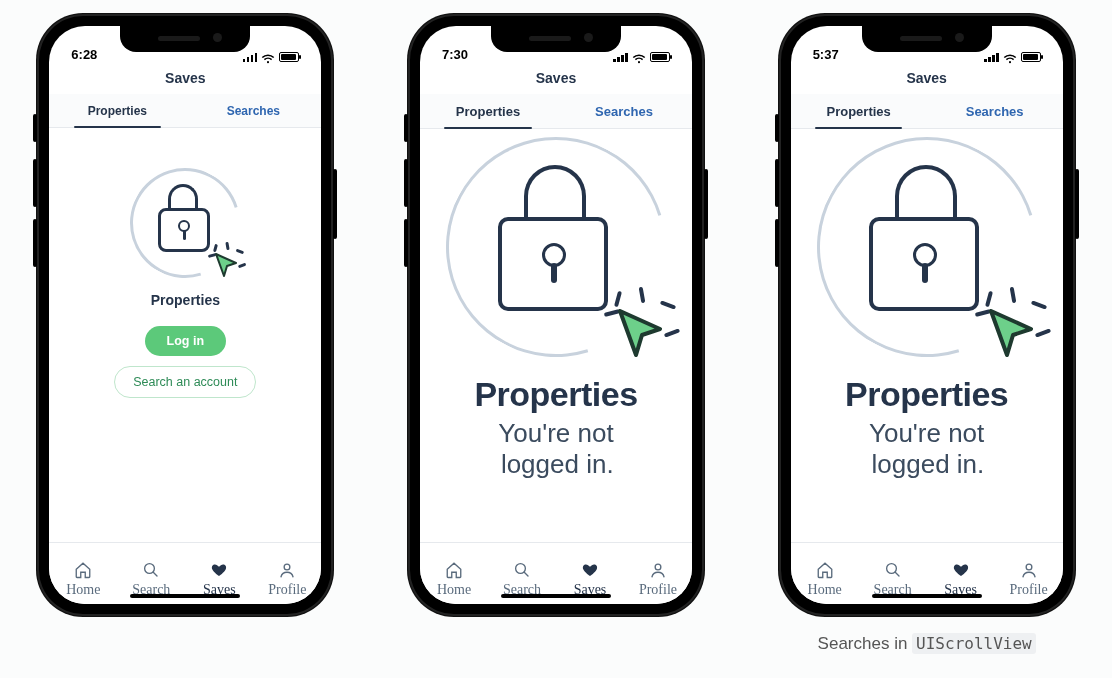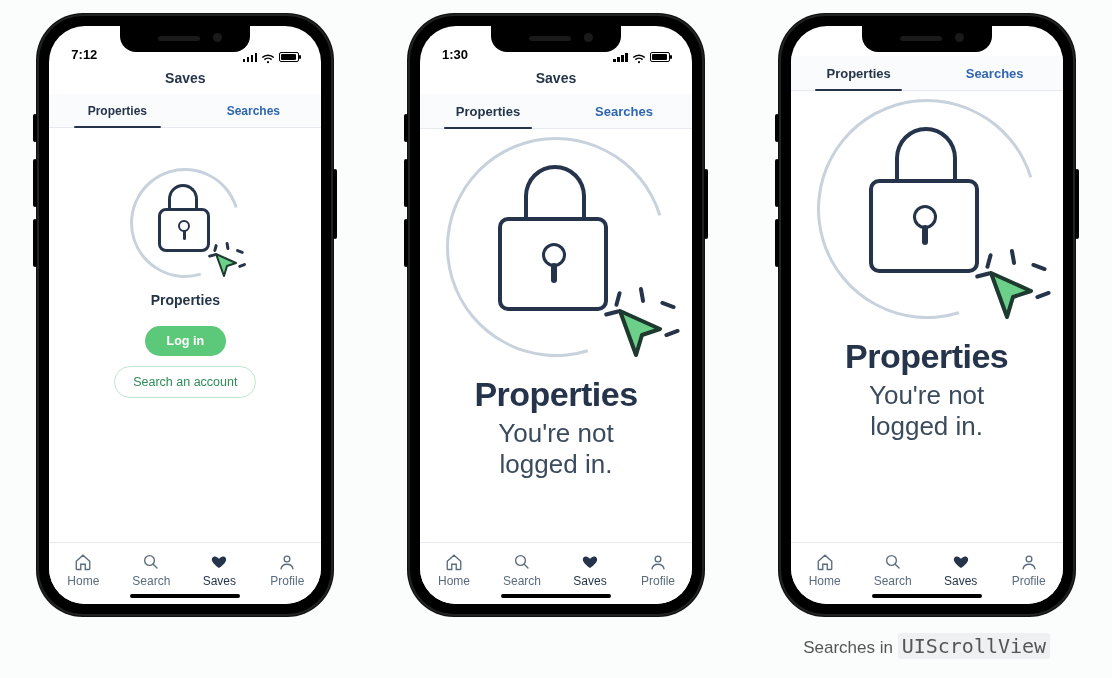--- a/index.html
+++ b/index.html
@@ -31,21 +31,21 @@
     margin-top: 18px;
     font-size: 17px;
     color: #555;
     font-weight: 400;
   }
   .caption code {
     font-family: ui-monospace, SFMono-Regular, Menlo, monospace;
     background: #eef0f2;
     padding: 1px 4px;
     border-radius: 3px;
-    font-size: 20px;
+    font-size: 16px;
   }
 
   
   .phone {
     width: 296px;
     height: 602px;
     background: #000;
     border-radius: 46px;
     padding: 12px;
     position: relative;
@@ -230,37 +230,38 @@
 
   .large .h {
     margin-top:18px;
     font-size:34px; font-weight:800; color:var(--ink-dark);
     letter-spacing:-0.5px;
   }
   .large .p {
     margin-top:4px;
     font-size:26px;
     color:#3b4b5e;
-    text-align:center;
+    text-align:right;
     line-height:1.2;
     padding:0 8px;
   }
 
   
   .tabbar {
     height: 62px;
     border-top:1px solid #e6e9ed;
     display:flex;
     background:#fff;
   }
   .tabbar .tbi {
     flex:1;
-    display:flex; flex-direction:column; align-items:center; justify-content:center;
-    font-size:12px; color:#5a6b7d; gap:3px;
+    display:flex; flex-direction:column; align-items:center; justify-content:flex-end;
+    font-size:14px; color:#5a6b7d; gap:3px;
     padding-bottom:6px;
+    font-family:Liberation Serif, serif;
   }
   .tabbar .tbi.active { color: var(--ink-dark); }
   .tabbar svg { width:18px; height:18px; }
   .homebar {
     position:absolute; bottom:6px; left:50%; transform:translateX(-50%);
     width:110px; height:4px; background:#000; border-radius:3px;
   }
 </style>
 </head>
 <body>
@@ -270,21 +271,21 @@
   <div class="col">
   <div class="phone default">
     <div class="side-l1"></div>
         <div class="side-l2"></div>
         <div class="side-l3"></div>
         <div class="side-r"></div>
     <div class="screen">
       <div class="notch"></div>
 
       <div class="status">
-        <span>7:12</span>
+        <span>6:28</span>
         <span class="right">
           <span class="sig">
                 <i></i>
                 <i></i>
                 <i></i>
                 <i></i>
               </span>
           <span class="wifi">
             <svg viewBox="0 0 16 12">
                   <path d="M8 10.5a1.2 1.2 0 100-2.4 1.2 1.2 0 000 2.4zM3.2 5.8a7 7 0 019.6 0l-1.3 1.3a5.2 5.2 0 00-7 0L3.2 5.8zM.8 3.4a10.4 10.4 0 0114.4 0l-1.3 1.3a8.6 8.6 0 00-11.8 0L.8 3.4z" fill="#000"></path>
@@ -363,21 +364,21 @@
 
   <div class="col">
   <div class="phone large">
     <div class="side-l1"></div>
         <div class="side-l2"></div>
         <div class="side-l3"></div>
         <div class="side-r"></div>
     <div class="screen">
       <div class="notch"></div>
       <div class="status">
-        <span>1:30</span>
+        <span>7:30</span>
         <span class="right">
           <span class="sig">
                 <i></i>
                 <i></i>
                 <i></i>
                 <i></i>
               </span>
           <span class="wifi"><svg viewBox="0 0 16 12">
                   <path d="M8 10.5a1.2 1.2 0 100-2.4 1.2 1.2 0 000 2.4zM3.2 5.8a7 7 0 019.6 0l-1.3 1.3a5.2 5.2 0 00-7 0L3.2 5.8zM.8 3.4a10.4 10.4 0 0114.4 0l-1.3 1.3a8.6 8.6 0 00-11.8 0L.8 3.4z" fill="#000"></path>
                 </svg></span>
@@ -451,20 +452,37 @@
   </div>
 
   <div class="col">
   <div class="phone large">
     <div class="side-l1"></div>
         <div class="side-l2"></div>
         <div class="side-l3"></div>
         <div class="side-r"></div>
     <div class="screen">
       <div class="notch"></div>
+      <div class="status">
+        <span>5:37</span>
+        <span class="right">
+          <span class="sig">
+                <i></i>
+                <i></i>
+                <i></i>
+                <i></i>
+              </span>
+          <span class="wifi"><svg viewBox="0 0 16 12">
+                  <path d="M8 10.5a1.2 1.2 0 100-2.4 1.2 1.2 0 000 2.4zM3.2 5.8a7 7 0 019.6 0l-1.3 1.3a5.2 5.2 0 00-7 0L3.2 5.8zM.8 3.4a10.4 10.4 0 0114.4 0l-1.3 1.3a8.6 8.6 0 00-11.8 0L.8 3.4z" fill="#000"></path>
+                </svg></span>
+          <span class="batt">
+                <i></i>
+              </span>
+        </span>
+      </div>
       <div class="navtitle">Saves</div>
       <div class="tabs">
         <div class="tab active"><span>Properties</span></div>
         <div class="tab"><span>Searches</span></div>
       </div>
       <div class="content">
         <div class="illus">
           <div class="ring"></div>
           <div class="shackle"></div>
           <div class="lock"></div>

